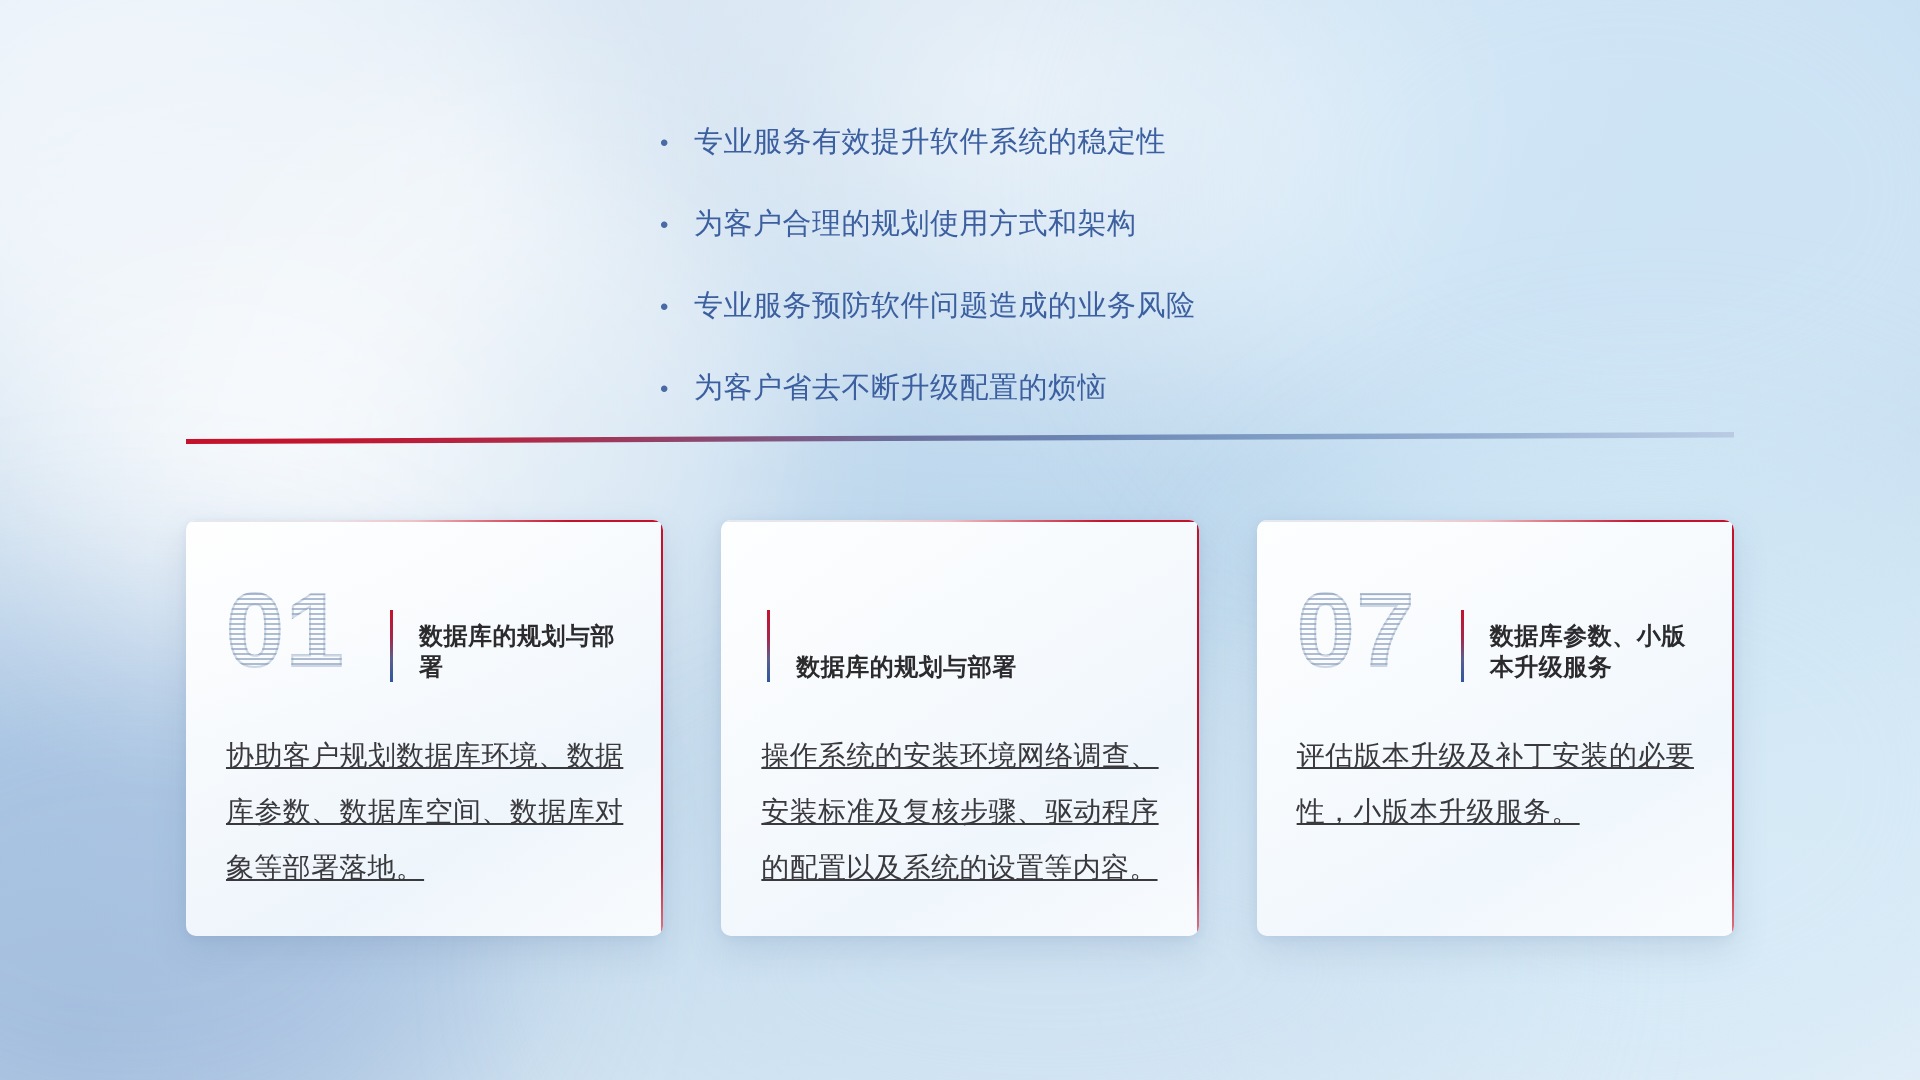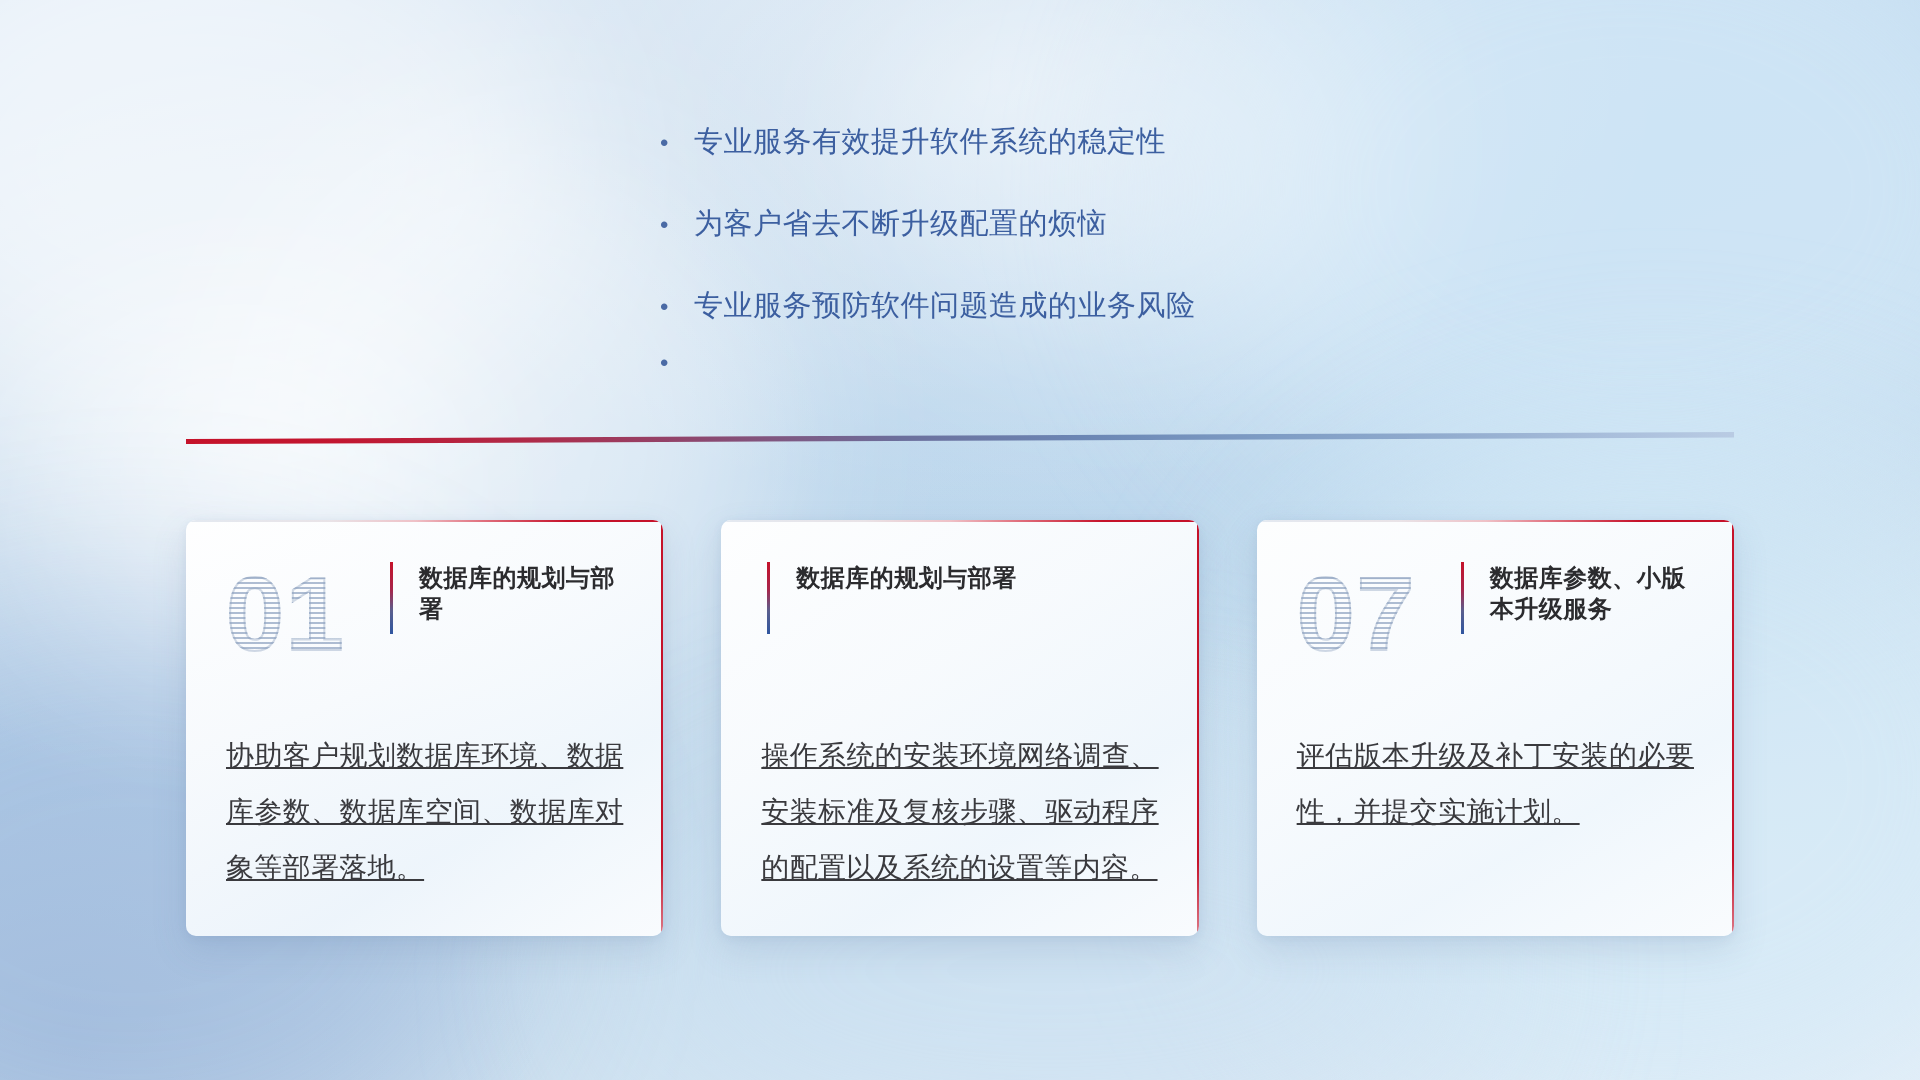--- a/index.html
+++ b/index.html
@@ -136,21 +136,21 @@
     content: "";
     position: absolute;
     right: 0; top: 0;
     width: 2px;
     height: 100%;
     background: linear-gradient(180deg, #c5122a 0%, #c5122a 82%, rgba(197,18,42,0.55) 100%);
   }
 
   .card-head {
     display: flex;
-    align-items: flex-start;
+    align-items: flex-end;
     gap: 0px;
     height: 120px;
   }
   
   .card-num {
     position: relative;
     flex: 0 0 158px;
     width: 158px;
     height: 104px;
     font-size: 104px;
@@ -210,30 +210,31 @@
 
   <div id="bullets">
 
     <div class="bullet-row">
       <span class="bullet-dot">•</span>
       <span class="bullet-text">专业服务有效提升软件系统的稳定性</span>
     </div>
 
     <div class="bullet-row">
       <span class="bullet-dot">•</span>
+      <span class="bullet-text">为客户合理的规划使用方式和架构</span>
+    </div>
+
+    <div class="bullet-row">
+      <span class="bullet-dot">•</span>
+      <span class="bullet-text">专业服务预防软件问题造成的业务风险</span>
+    </div>
+
+    <div class="bullet-row">
+      <span class="bullet-dot">•</span>
       <span class="bullet-text">为客户省去不断升级配置的烦恼</span>
-    </div>
-
-    <div class="bullet-row">
-      <span class="bullet-dot">•</span>
-      <span class="bullet-text">专业服务预防软件问题造成的业务风险</span>
-    </div>
-
-    <div class="bullet-row">
-      <span class="bullet-dot">•</span>
     </div>
 
   </div>
 
   <div id="divider">
     <div class="rule"></div>
   </div>
 
   <div id="cards">
 
@@ -253,18 +254,18 @@
       </div>
       <div class="card-desc">操作系统的安装环境网络调查、安装标准及复核步骤、驱动程序的配置以及系统的设置等内容。</div>
     </div>
 
     <div class="card">
       <div class="card-head">
         <div class="card-num">07</div>
         <div class="card-bar"></div>
         <div class="card-title">数据库参数、小版本升级服务</div>
       </div>
-      <div class="card-desc">评估版本升级及补丁安装的必要性，并提交实施计划。</div>
+      <div class="card-desc">评估版本升级及补丁安装的必要性，小版本升级服务。</div>
     </div>
 
   </div>
 
 </div>
 
 </body></html>

